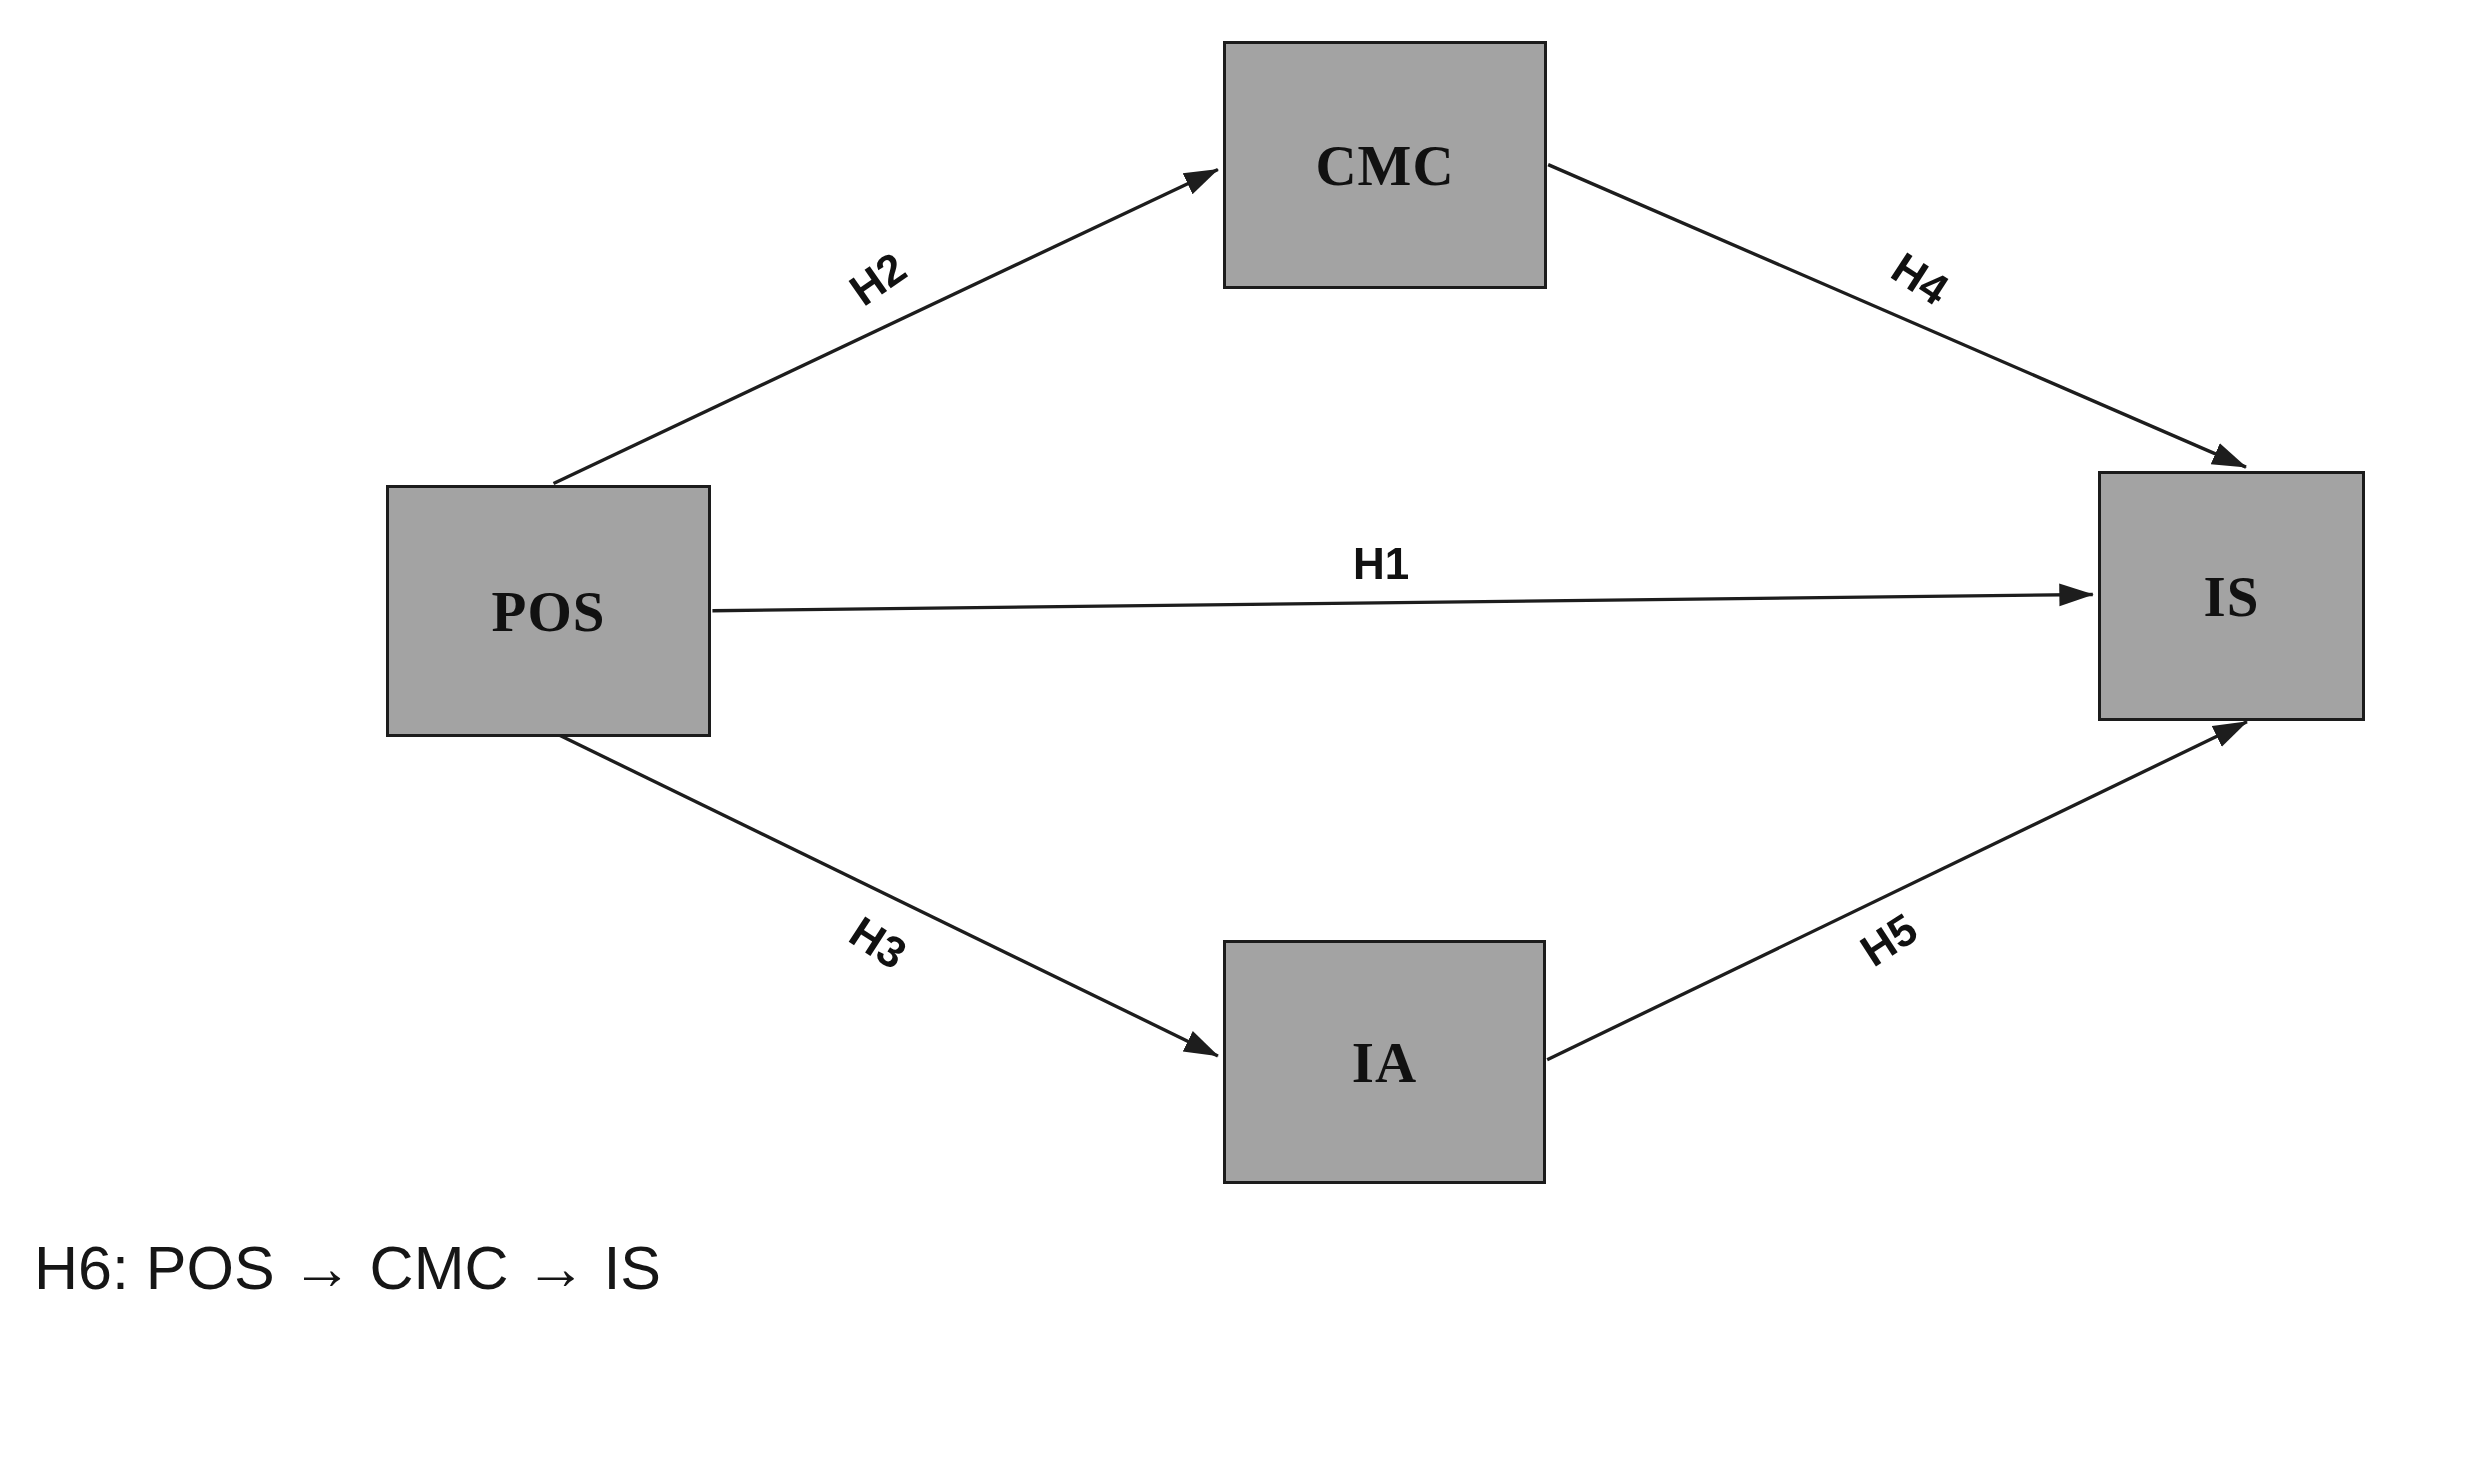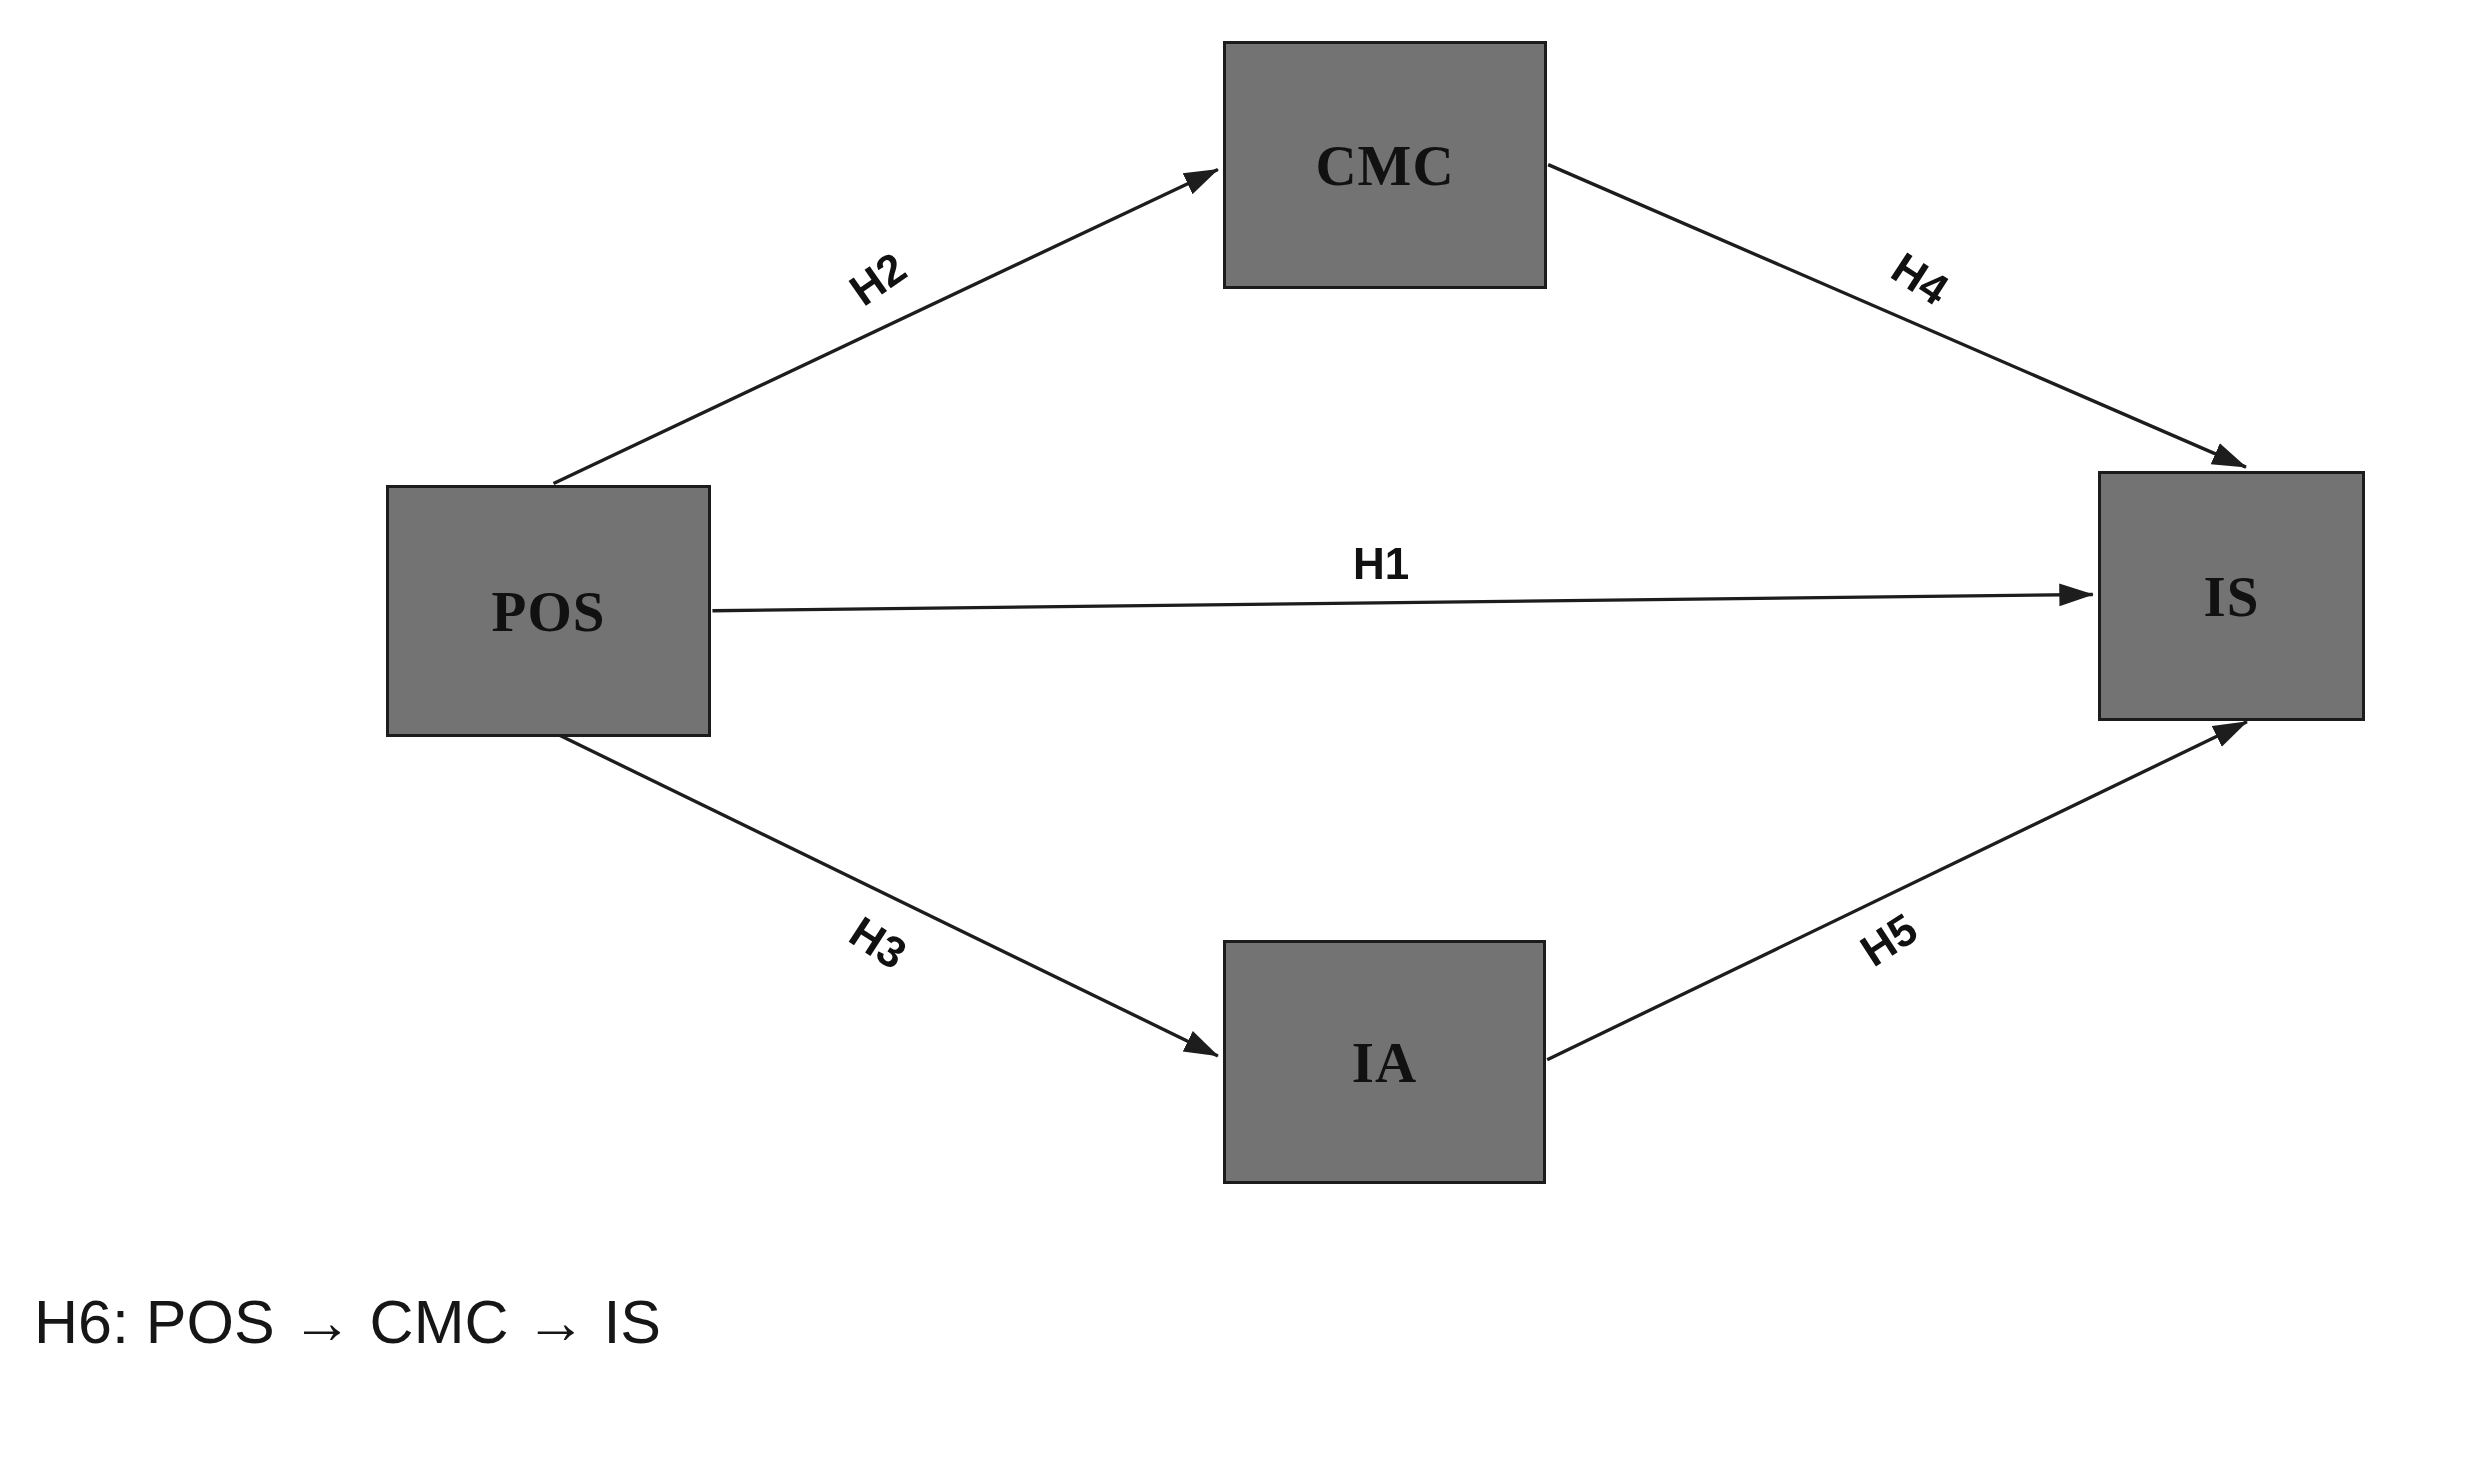--- a/index.html
+++ b/index.html
@@ -21,21 +21,21 @@
     width: 2475px;
     height: 1479px;
   }
   svg.edges line {
     stroke: #1d1d1d;
     stroke-width: 3.5;
   }
   .node {
     position: absolute;
     border: 3.8px solid #1c1c1c;
-    background: #737373;
+    background: #a3a3a3;
     display: flex;
     align-items: center;
     justify-content: center;
     box-sizing: border-box;
   }
   .node-label {
     font-family: "Liberation Serif", "DejaVu Serif", serif;
     font-weight: 700;
     font-size: 57px;
     color: #111111;
@@ -45,21 +45,21 @@
     position: absolute;
     font-family: "Liberation Sans", "DejaVu Sans", sans-serif;
     font-weight: 700;
     font-size: 44px;
     color: #111111;
     white-space: nowrap;
   }
   .notes {
     position: absolute;
     left: 34px;
-    top: 1283px;
+    top: 1229px;
     font-family: "Liberation Sans", "DejaVu Sans", sans-serif;
     font-weight: 400;
     font-size: 61px;
     color: #161616;
     line-height: 79px;
     white-space: nowrap;
   }
 </style>
 </head>
 <body>

